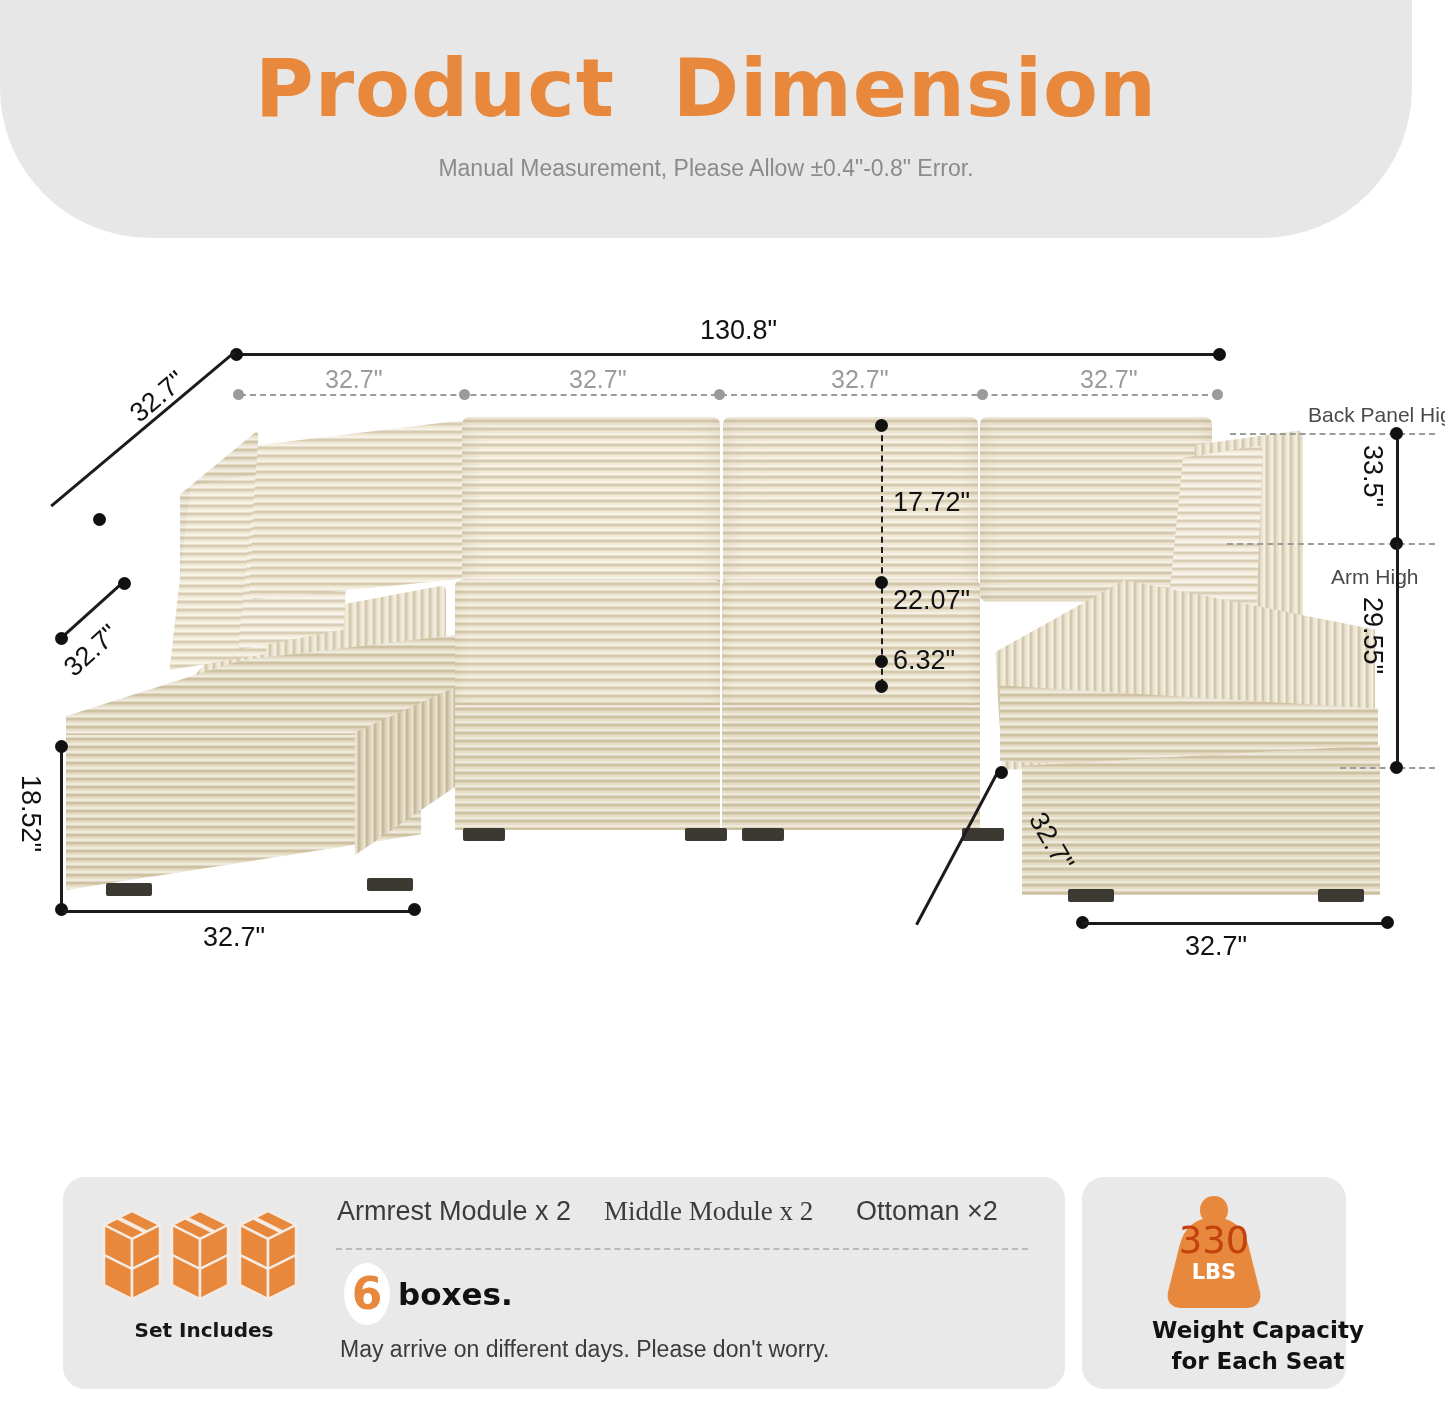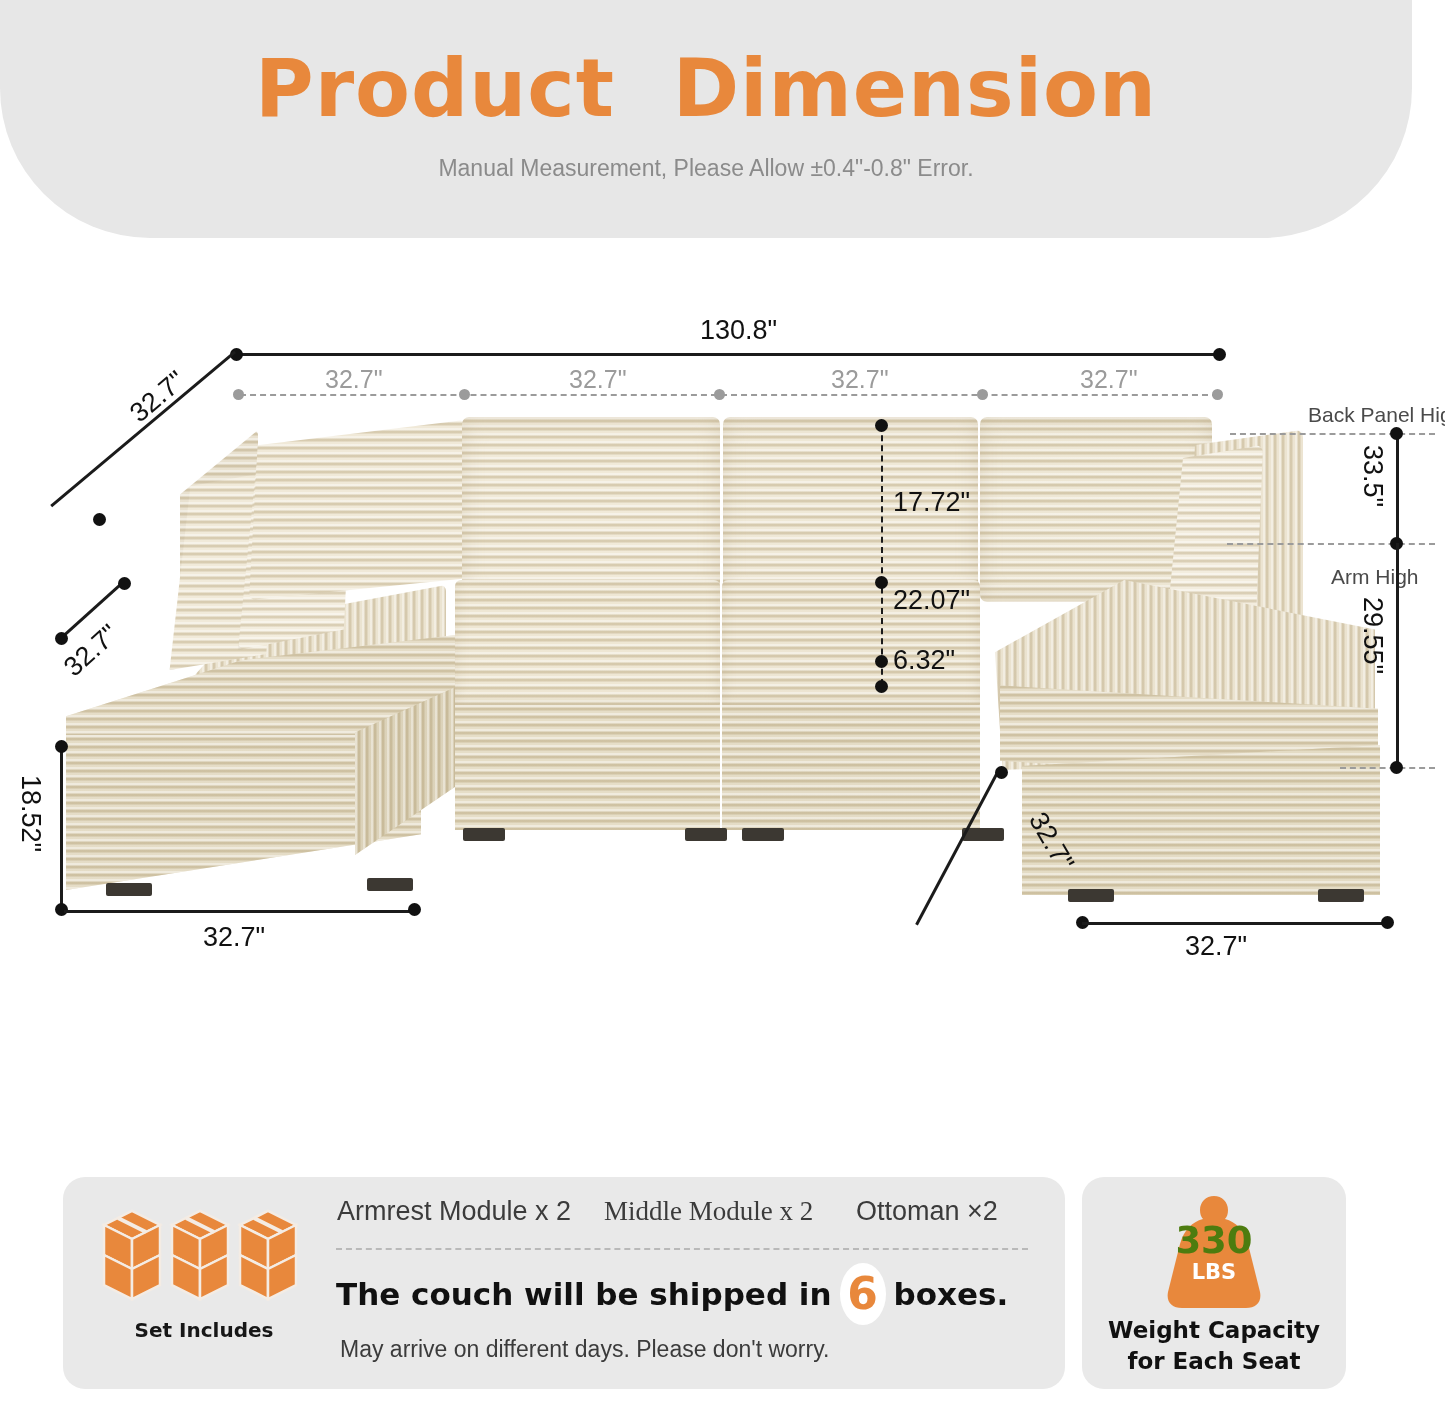--- a/index.html
+++ b/index.html
@@ -107,32 +107,33 @@
     width:46px;height:62px;margin:0 8px;
     background:#ffffff;border-radius:50%;
     color:#e8883c;font-size:44px;font-weight:bold;line-height:1;
   }
   #ship-note{
     left:340px;top:1336px;font-size:23px;color:#3b3b3b;white-space:nowrap;
   }
   #weight-badge{left:1162px;top:1192px;width:104px;height:120px;}
   #weight-num{
     position:absolute;left:0;top:30px;width:104px;text-align:center;
-    font-size:37px;font-weight:bold;color:#4d7c0f;line-height:1;
+    font-size:37px;font-weight:normal;color:#c2410c;line-height:1;
     font-family:"DejaVu Sans", sans-serif;
   }
   #weight-unit{
     position:absolute;left:0;top:70px;width:104px;text-align:center;
     font-size:21px;font-weight:bold;color:#ffffff;line-height:1;
     font-family:"DejaVu Sans", sans-serif;
   }
   .weight-cap-line{
     position:absolute;left:1082px;width:264px;text-align:center;
     font-size:23px;font-weight:bold;color:#111;
     font-family:"DejaVu Sans", sans-serif;
+    padding-left:44px;
   }
 </style>
 </head>
 <body>
 
 <div class="abs" id="header-panel"></div>
 <div class="abs" id="page-title">Product  Dimension</div>
 <div class="abs" id="page-subtitle">Manual Measurement, Please Allow ±0.4"-0.8" Error.</div>
 
 <div class="abs" id="diagram">
@@ -299,21 +300,20 @@
   </g>
 </svg>
 <div class="abs" id="set-includes-label">Set Includes</div>
 
 <div class="module-item" style="left:337px;">Armrest Module x 2</div>
 <div class="module-item" style="left:604px;font-family:Liberation Serif, serif;">Middle Module x 2</div>
 <div class="module-item" style="left:856px;">Ottoman ×2</div>
 <div class="abs" id="module-divider"></div>
 
 <div class="abs" id="ship-line">
-  <span>The couch will be shipped in</span>
   <span id="ship-count-badge">6</span>
   <span>boxes.</span>
 </div>
 <div class="abs" id="ship-note">May arrive on different days. Please don't worry.</div>
 
 <div class="abs" id="weight-panel"></div>
 <div class="abs" id="weight-badge">
   <svg width="104" height="120" viewBox="0 0 104 120" style="position:absolute;left:0;top:0;">
     <path d="M52 4 C44 4 38 10 38 18 C38 22 39 25 41 27 C30 30 22 38 18 52 L6 100 C4 110 10 116 20 116 L84 116 C94 116 100 110 98 100 L86 52 C82 38 74 30 63 27 C65 25 66 22 66 18 C66 10 60 4 52 4 Z" fill="#e8883c"></path>
   </svg>

